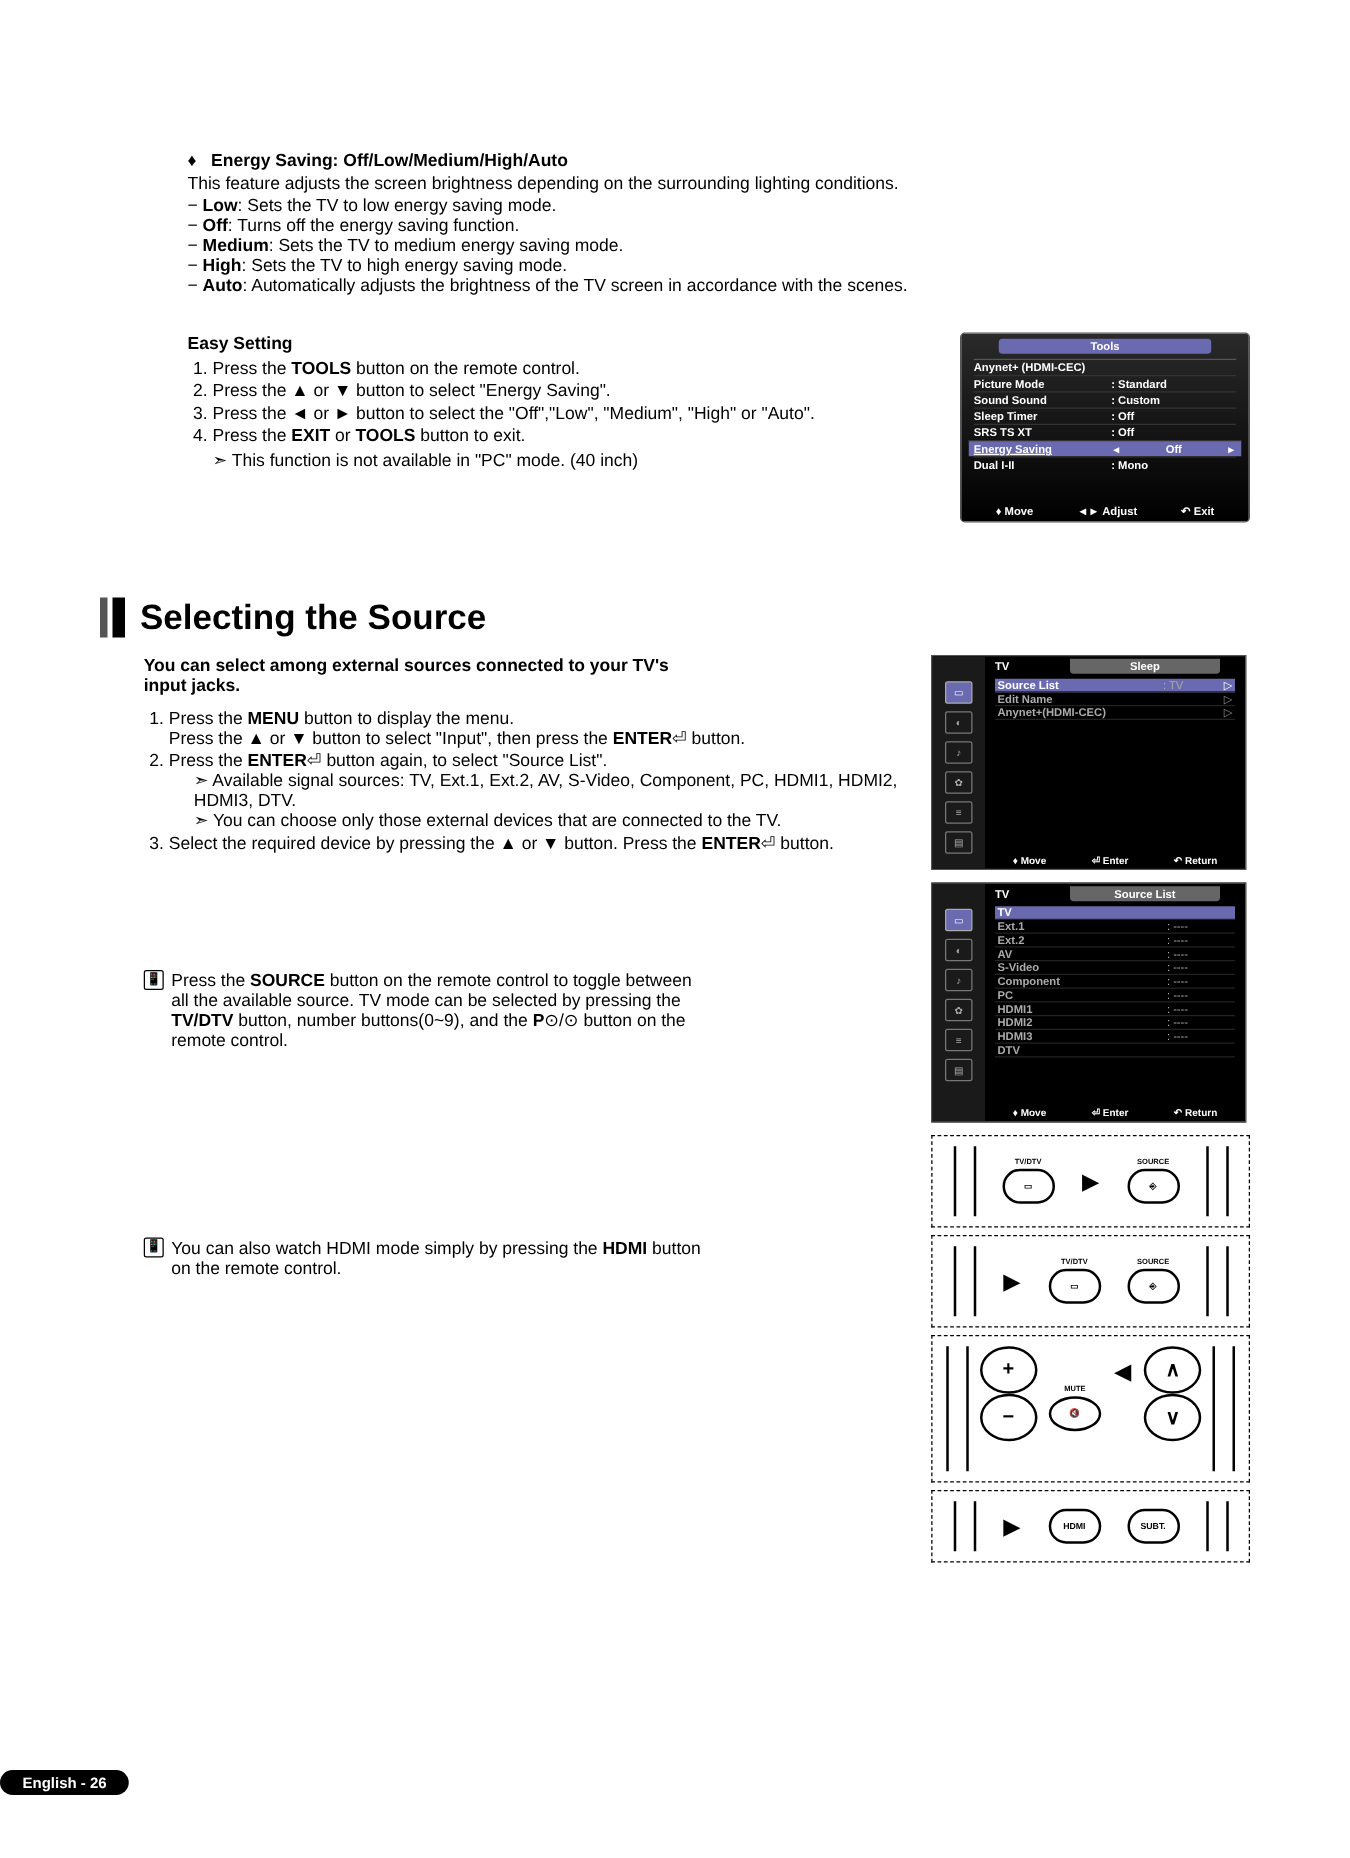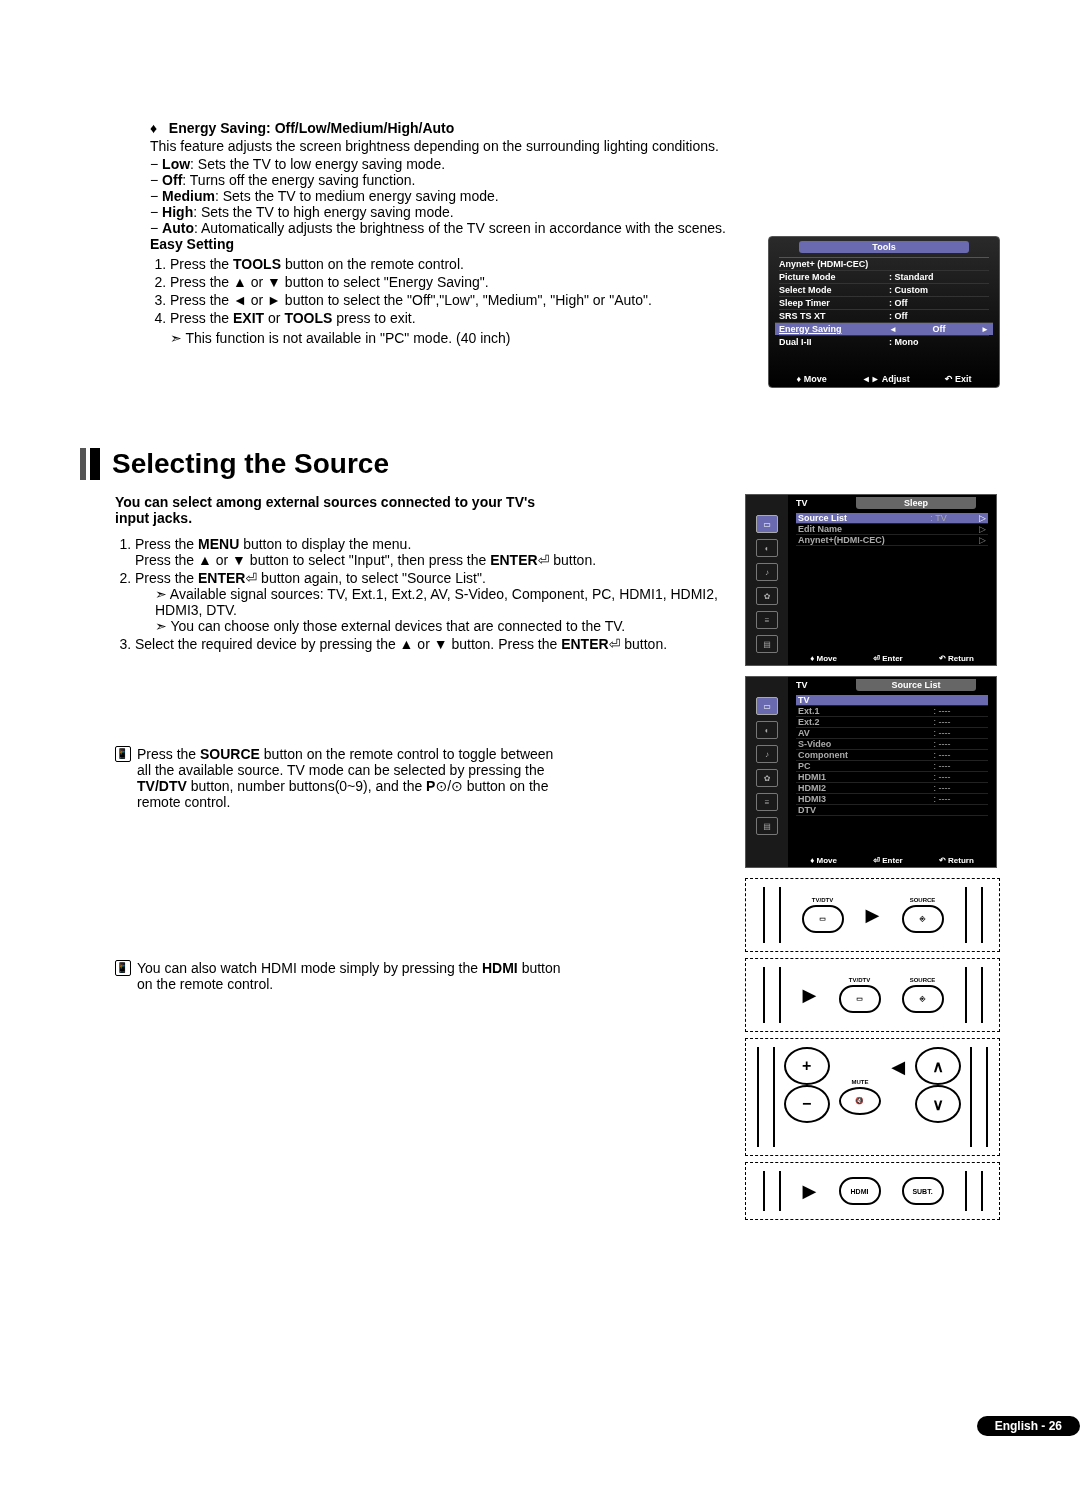--- a/index.html
+++ b/index.html
@@ -14,20 +14,21 @@
     width: 1080px;
     min-height: 1486px;
     margin: 0 auto;
     background: #fff;
     box-sizing: border-box;
     padding: 120px 80px 60px 80px;
     position: relative;
   }
   .bullet-section {
     margin-left: 70px;
+    margin-bottom: 30px;
   }
   .bullet-heading {
     font-weight: bold;
   }
   .bullet-body {
     margin-top: 2px;
   }
   .sublist {
     list-style: none;
     padding: 0;
@@ -216,21 +217,21 @@
     vertical-align:middle;
     margin-right:6px;
   }
   .m-row { display:flex; margin-top: 10px; }
   .m-row .m-text { flex:1; max-width: 430px; }
 
   .page-footer {
     position: absolute;
     bottom: 50px;
     left: 0; right: 0;
-    text-align: right;
+    text-align: left;
   }
   .page-footer .pill {
     display:inline-block;
     background:#000;
     color:#fff;
     border-radius: 12px;
     padding: 3px 18px;
     font-size: 12px;
     font-weight:bold;
   }
@@ -253,40 +254,40 @@
     </ul>
   </div>
 
   <div class="two-col">
     <div class="left-col">
       <div class="bold">Easy Setting</div>
       <ol class="numbered">
         <li><span>Press the </span><span class="bold">TOOLS</span><span> button on the remote control.</span></li>
         <li>Press the ▲ or ▼ button to select "Energy Saving".</li>
         <li>Press the ◄ or ► button to select the "Off","Low", "Medium", "High" or "Auto".</li>
-        <li><span>Press the </span><span class="bold">EXIT</span><span> or </span><span class="bold">TOOLS</span><span> press to exit.</span></li>
+        <li><span>Press the </span><span class="bold">EXIT</span><span> or </span><span class="bold">TOOLS</span><span> button to exit.</span></li>
       </ol>
       <span class="note">This function is not available in "PC" mode. (40 inch)</span>
     </div>
 
     <div class="right-col">
       <div class="osd">
         <div class="osd-flex">
           <div class="osd-title">Tools</div>
           <div class="osd-rows">
             <div class="osd-row first">
                 <span class="osd-label">Anynet+ (HDMI-CEC)</span>
                 <span class="osd-val"></span>
               </div>
             <div class="osd-row">
                 <span class="osd-label">Picture Mode</span>
                 <span class="osd-val">: Standard</span>
               </div>
             <div class="osd-row">
-                <span class="osd-label">Select Mode</span>
+                <span class="osd-label">Sound Sound</span>
                 <span class="osd-val">: Custom</span>
               </div>
             <div class="osd-row">
                 <span class="osd-label">Sleep Timer</span>
                 <span class="osd-val">: Off</span>
               </div>
             <div class="osd-row">
                 <span class="osd-label">SRS TS XT</span>
                 <span class="osd-val">: Off</span>
               </div>

